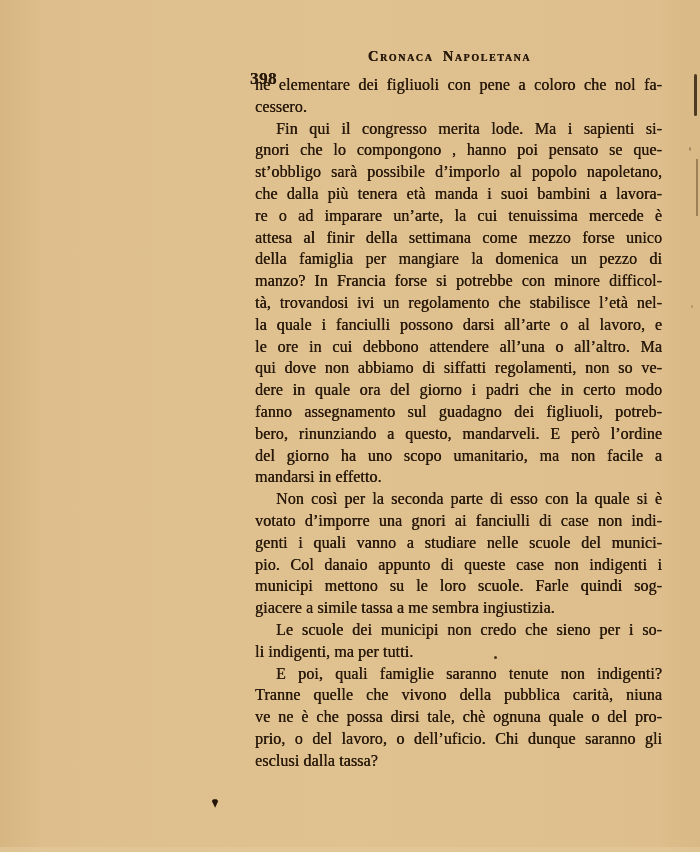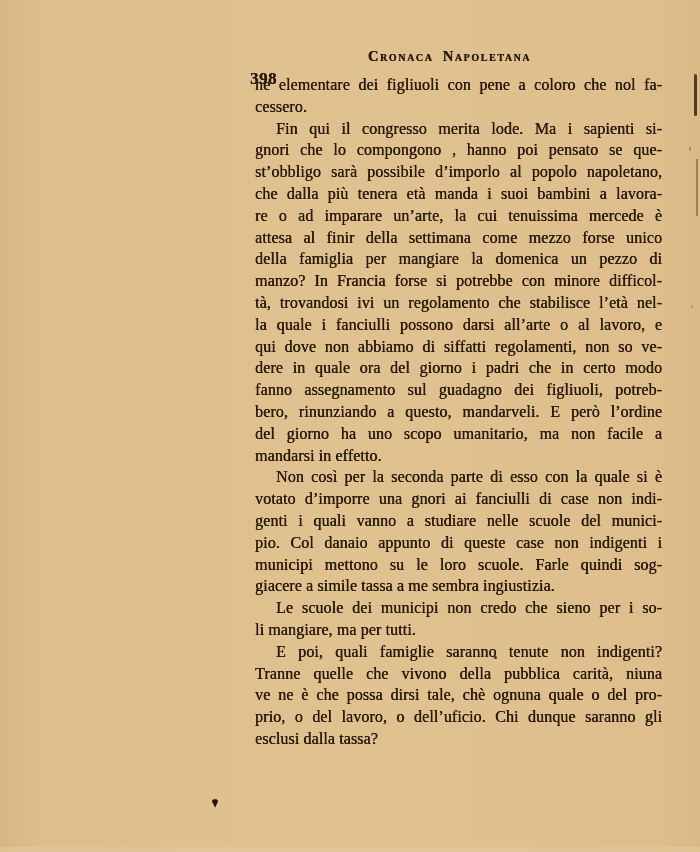--- a/index.html
+++ b/index.html
@@ -152,34 +152,35 @@
       <div class="line indent">Fin qui il congresso merita lode. Ma i sapienti si-</div>
       <div class="line">gnori che lo compongono , hanno poi pensato se que-</div>
       <div class="line">st’obbligo sarà possibile d’imporlo al popolo napoletano,</div>
       <div class="line">che dalla più tenera età manda i suoi bambini a lavora-</div>
       <div class="line">re o ad imparare un’arte, la cui tenuissima mercede è</div>
       <div class="line">attesa al finir della settimana come mezzo forse unico</div>
       <div class="line">della famiglia per mangiare la domenica un pezzo di</div>
       <div class="line">manzo? In Francia forse si potrebbe con minore difficol-</div>
       <div class="line">tà, trovandosi ivi un regolamento che stabilisce l’età nel-</div>
       <div class="line">la quale i fanciulli possono darsi all’arte o al lavoro, e</div>
+      <div class="line">le ore in cui debbono attendere all’una o all’altro. Ma</div>
       <div class="line">qui dove non abbiamo di siffatti regolamenti, non so ve-</div>
       <div class="line">dere in quale ora del giorno i padri che in certo modo</div>
       <div class="line">fanno assegnamento sul guadagno dei figliuoli, potreb-</div>
       <div class="line">bero, rinunziando a questo, mandarveli. E però l’ordine</div>
       <div class="line">del giorno ha uno scopo umanitario, ma non facile a</div>
       <div class="line last">mandarsi in effetto.</div>
       <div class="line indent">Non così per la seconda parte di esso con la quale si è</div>
       <div class="line">votato d’imporre una gnori ai fanciulli di case non indi-</div>
       <div class="line">genti i quali vanno a studiare nelle scuole del munici-</div>
       <div class="line">pio. Col danaio appunto di queste case non indigenti i</div>
       <div class="line">municipi mettono su le loro scuole. Farle quindi sog-</div>
       <div class="line last">giacere a simile tassa a me sembra ingiustizia.</div>
       <div class="line indent">Le scuole dei municipi non credo che sieno per i so-</div>
-      <div class="line last">li mangiare, ma per tutti.</div>
+      <div class="line last">li indigenti, ma per tutti.</div>
       <div class="line indent">E poi, quali famiglie saranno tenute non indigenti?</div>
       <div class="line">Tranne quelle che vivono della pubblica carità, niuna</div>
       <div class="line">ve ne è che possa dirsi tale, chè ognuna quale o del pro-</div>
       <div class="line">prio, o del lavoro, o dell’uficio. Chi dunque saranno gli</div>
       <div class="line last">esclusi dalla tassa?</div>
     </div>
 
   <div class="artifact ink-blob"></div>
   <div class="artifact edge-bar"></div>
   <div class="artifact edge-line"></div>

